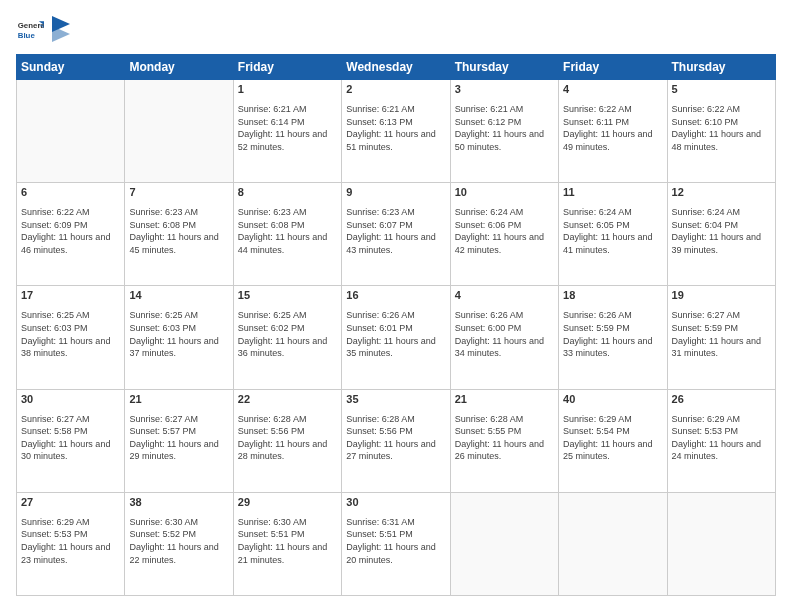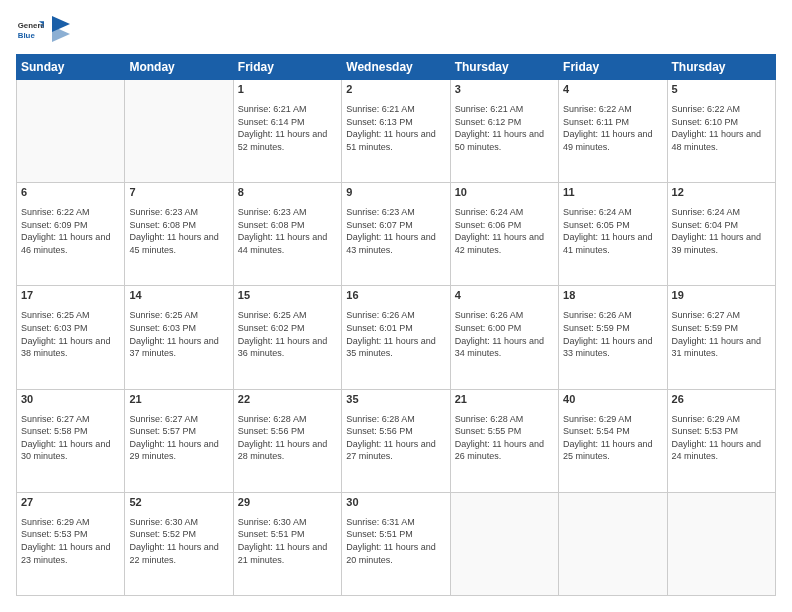--- a/index.html
+++ b/index.html
@@ -239,21 +239,21 @@
             <div class="day-num">26</div>
 <div class="day-info">Sunrise: 6:29 AM<br>Sunset: 5:53 PM<br>Daylight: 11 hours and 24 minutes.</div>
           </td>
         </tr>
         <tr>
           <td>
             <div class="day-num">27</div>
 <div class="day-info">Sunrise: 6:29 AM<br>Sunset: 5:53 PM<br>Daylight: 11 hours and 23 minutes.</div>
           </td>
           <td>
-            <div class="day-num">52</div>
+            <div class="day-num">38</div>
 <div class="day-info">Sunrise: 6:30 AM<br>Sunset: 5:52 PM<br>Daylight: 11 hours and 22 minutes.</div>
           </td>
           <td>
             <div class="day-num">29</div>
 <div class="day-info">Sunrise: 6:30 AM<br>Sunset: 5:51 PM<br>Daylight: 11 hours and 21 minutes.</div>
           </td>
           <td>
             <div class="day-num">30</div>
 <div class="day-info">Sunrise: 6:31 AM<br>Sunset: 5:51 PM<br>Daylight: 11 hours and 20 minutes.</div>
           </td>

